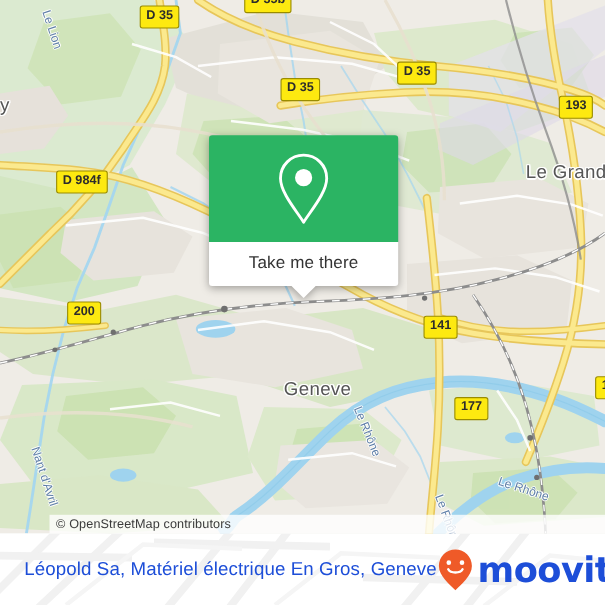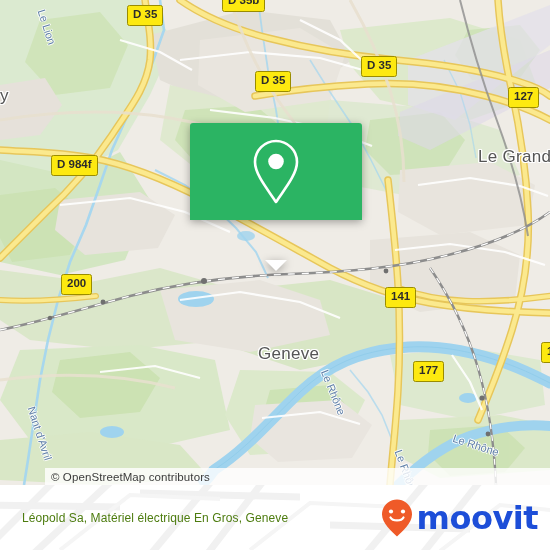--- a/index.html
+++ b/index.html
@@ -116,21 +116,21 @@
     overflow: hidden;
   }
   .footer-wm { position: absolute; left: 0; top: 0; width: 550px; height: 65px; opacity: 1; }
   .footer-inner {
     position: relative; z-index: 2;
     width: 100%; height: 100%;
     display: flex; align-items: center;
     padding: 0 12px 0 22px;
   }
   .footer-title {
-    font-size: 12px; color: #4d7c0f; letter-spacing: .1px;
+    font-size: 17px; color: #1d4ed8; letter-spacing: .1px;
     white-space: nowrap;
     font-family: "Liberation Sans", sans-serif;
   }
   .brand {
     margin-left: auto;
     display: flex; align-items: center; gap: 3px;
   }
   .brand-word {
     font-size: 32px; font-weight: bold; color: #1d4ed8;
     letter-spacing: -0.5px; line-height: 1;
@@ -269,21 +269,21 @@
         <circle cx="50" cy="318" r="2.2"></circle>
         <circle cx="482" cy="398" r="2.6"></circle>
         <circle cx="488" cy="434" r="2.4"></circle>
       </g>
     </svg>
 
     <div class="shield" style="left:127px; top:5px;">D 35</div>
     <div class="shield" style="left:222px; top:-9px;">D 35b</div>
     <div class="shield" style="left:361px; top:56px;">D 35</div>
     <div class="shield" style="left:255px; top:71px;">D 35</div>
-    <div class="shield" style="left:508px; top:87px;">127</div>
+    <div class="shield" style="left:508px; top:87px;">193</div>
     <div class="shield" style="left:51px; top:155px;">D 984f</div>
     <div class="shield" style="left:61px; top:274px;">200</div>
     <div class="shield" style="left:385px; top:287px;">141</div>
     <div class="shield" style="left:413px; top:361px;">177</div>
     <div class="shield" style="left:541px; top:342px;">1</div>
 
     <div class="plabel town" style="left:478px; top:147px;">Le Grand-Sa</div>
     <div class="plabel town" style="left:258px; top:344px;">Geneve</div>
     <div class="plabel town" style="left:-4px; top:86px;">ly</div>
     <div class="plabel water" style="left:47px; top:8px; transform:rotate(72deg); transform-origin:left top;">Le Lion</div>
@@ -296,20 +296,23 @@
       <span>© OpenStreetMap contributors</span>
     </div>
   </div>
 
   <div class="popup">
     <div class="popup-head">
       <svg width="58" height="70" viewBox="0 0 58 70">
         <path d="M29 4 C17.4 4 8 13.4 8 25 C8 38 22 54 29 65 C36 54 50 38 50 25 C50 13.4 40.6 4 29 4 Z" fill="none" stroke="#ffffff" stroke-width="2.6" stroke-linejoin="round"></path>
         <circle cx="29" cy="24.5" r="7.8" fill="#ffffff"></circle>
       </svg>
+    </div>
+    <div class="popup-body">
+      <span>Take me there</span>
     </div>
     <div class="popup-tail"></div>
   </div>
 
   <div class="footer">
     <svg class="footer-wm" viewBox="0 0 550 65">
       <g stroke="#f1f1f1" stroke-width="7" fill="none">
         <path d="M-20,70 L60,-10"></path>
         <path d="M30,72 L120,-12"></path>
         <path d="M150,70 L215,-8"></path>

